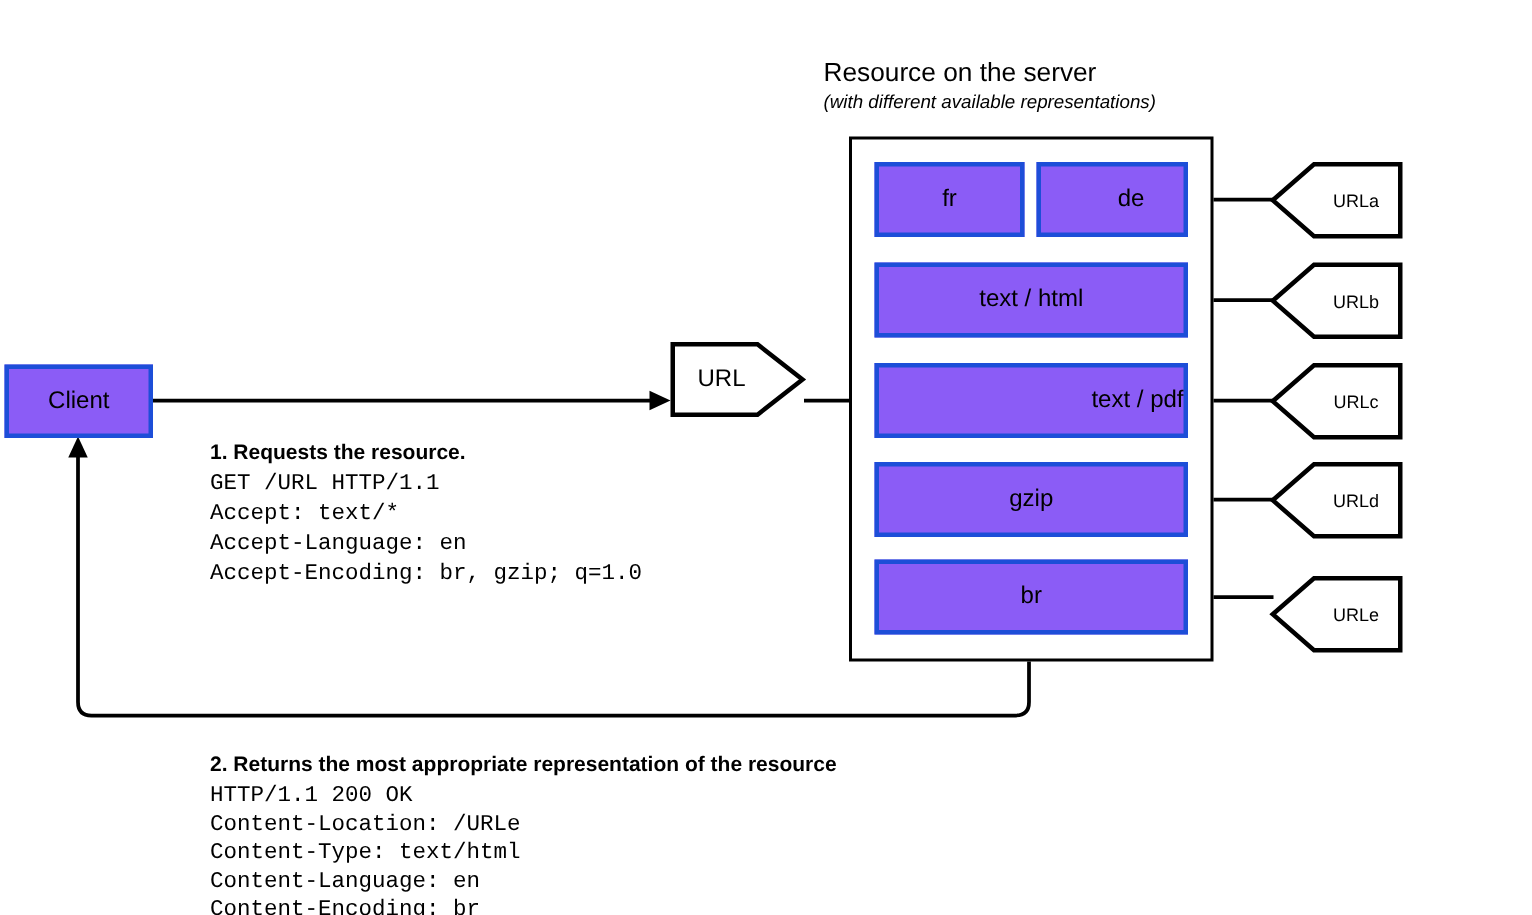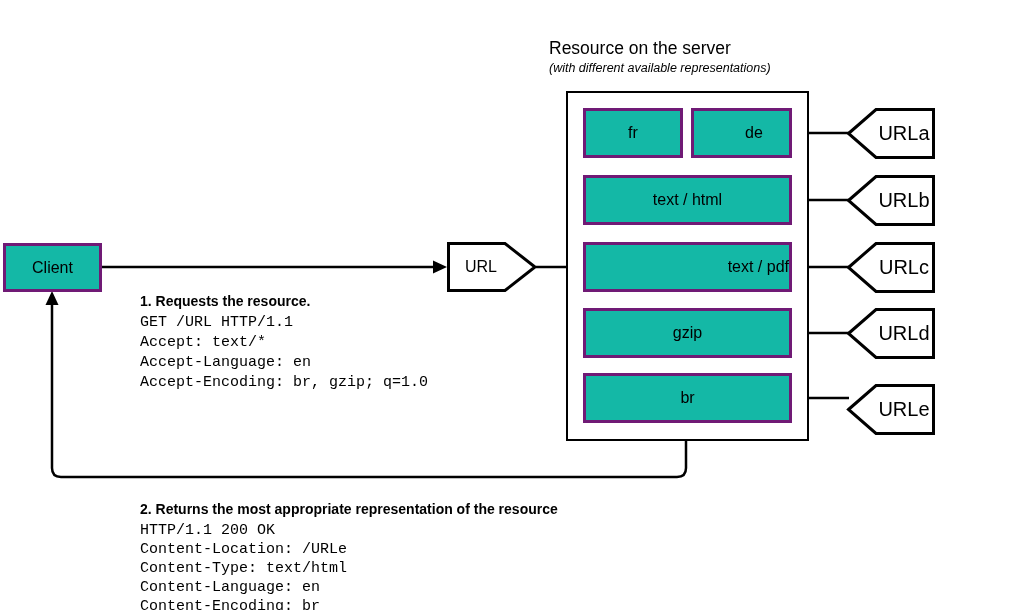--- a/index.html
+++ b/index.html
@@ -3,41 +3,41 @@
 <meta charset="utf-8">
 <style>
   html,body{margin:0;padding:0;background:#ffffff;}
   .canvas{
     position:relative;width:1021px;height:610px;background:#ffffff;
     font-family:"Liberation Sans",sans-serif;color:#000;overflow:hidden;
   }
   .canvas *{box-sizing:border-box;}
   .wires{position:absolute;left:0;top:0;width:1021px;height:610px;}
   .box{
-    position:absolute;border:3px solid #701a75;background:#14b8a6;
+    position:absolute;border:3px solid #1d4ed8;background:#8b5cf6;
     display:flex;align-items:center;justify-content:center;
     font-size:16px;
   }
   .outer-rect{position:absolute;left:566px;top:91px;width:243px;height:350px;border:2.5px solid #000;background:#fff;}
   .rep-fr{left:583px;top:108px;width:100px;height:50px;}
   .rep-de{left:691px;top:108px;width:101px;height:50px;padding-left:25px;}
   .rep-html{left:583px;top:175px;width:209px;height:50px;}
   .rep-pdf{left:583px;top:242px;width:209px;height:50px;justify-content:flex-end;}
   .rep-gzip{left:583px;top:308px;width:209px;height:50px;}
   .rep-br{left:583px;top:373px;width:209px;height:50px;}
   .client-box{left:3px;top:243px;width:99px;height:49px;}
   .title-block{position:absolute;left:549px;top:38px;width:300px;}
   .title{font-size:17.5px;font-weight:normal;line-height:20px;}
   .subtitle{font-size:12.5px;font-style:italic;margin-top:3px;}
-  .url-node{position:absolute;left:447px;top:242px;width:90px;height:50px;}
+  .url-node{position:absolute;left:447px;top:228px;width:90px;height:50px;}
   .url-node svg{position:absolute;left:0;top:0;overflow:visible;}
   .url-node .lbl{position:absolute;left:4px;top:0;width:60px;height:50px;display:flex;align-items:center;justify-content:center;font-size:16px;}
   .tag{position:absolute;left:847px;width:88px;height:51px;}
   .tag svg{position:absolute;left:0;top:0;overflow:visible;}
-  .tag .lbl{position:absolute;left:26px;top:0;width:62px;height:51px;display:flex;align-items:center;justify-content:center;font-size:20px;}
+  .tag .lbl{position:absolute;left:26px;top:0;width:62px;height:51px;display:flex;align-items:center;justify-content:center;font-size:12px;}
   .tag-a{top:108px;} .tag-b{top:175px;} .tag-c{top:242px;} .tag-d{top:308px;} .tag-e{top:384px;}
   .text-block{position:absolute;left:140px;margin-top:13px;}
   .req-block{top:280px;}
   .resp-block{top:488px;}
   .blk-head{font-size:14px;font-weight:bold;margin:0 0 4px 0;}
   .mono div{font-family:"Liberation Mono","DejaVu Sans Mono",monospace;font-size:15px;white-space:pre;}
   .req-block .mono div{line-height:20px;}
   .resp-block .mono div{line-height:19px;}
 </style>
 </head>

